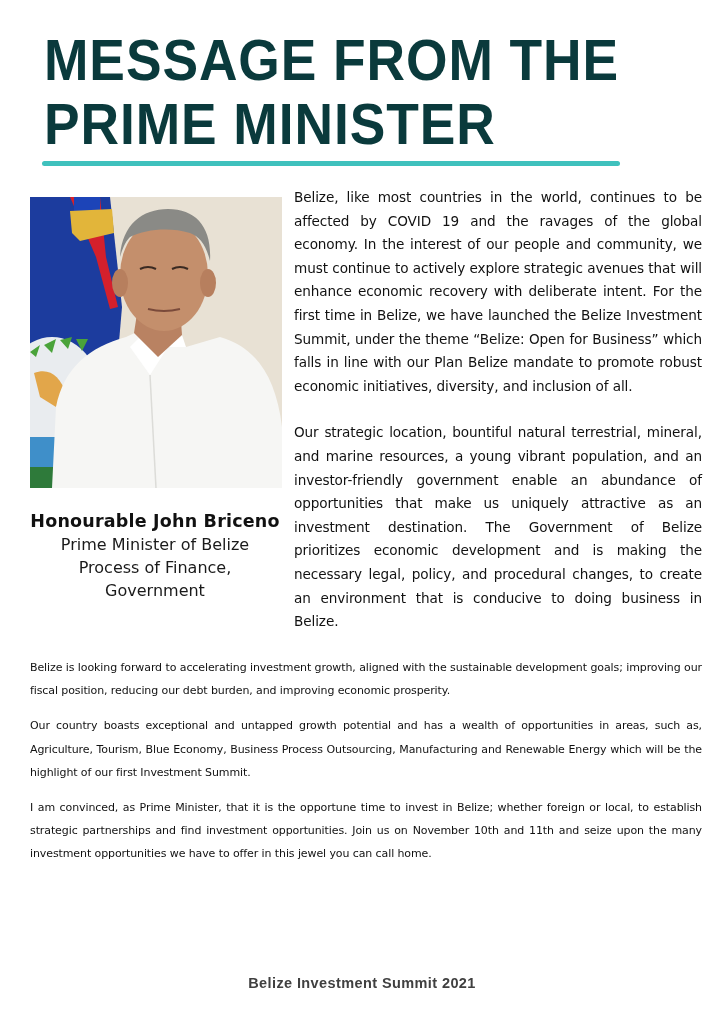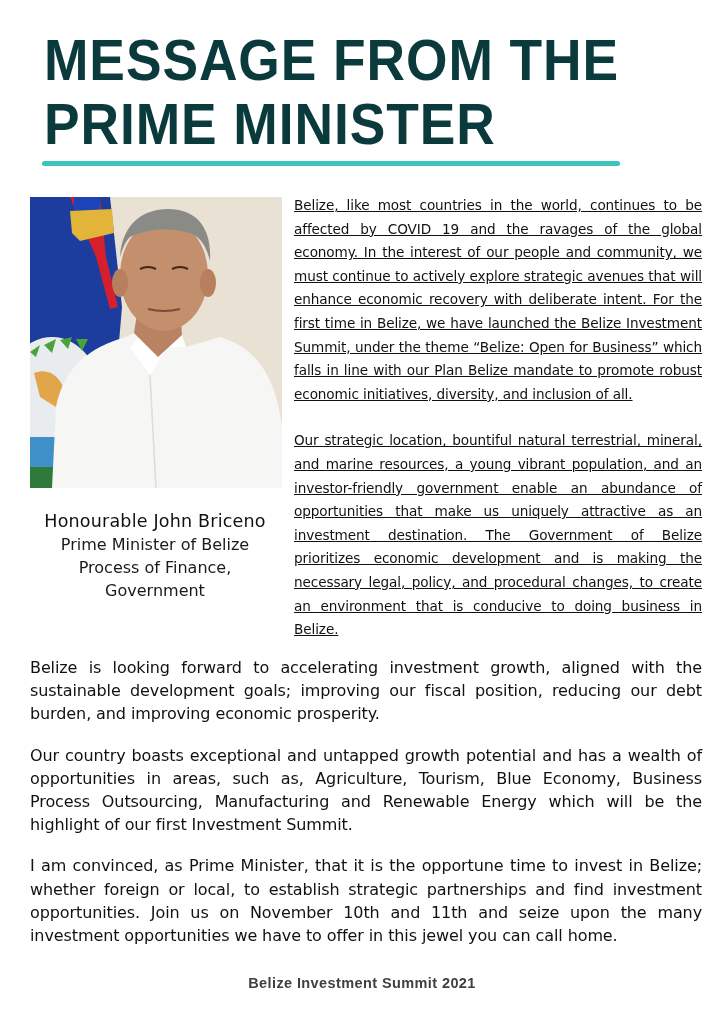--- a/index.html
+++ b/index.html
@@ -20,40 +20,40 @@
   .rule { left: 30px; width: 418px; }
   .photo {
     position: absolute; left: 30px; top: 197px; width: 252px; height: 291px;
     overflow: hidden; background: #e6dfd2;
   }
   .photo svg { display: block; }
   .caption {
     position: absolute; left: 20px; top: 509px; width: 270px; text-align: center;
   }
   .caption-name {
-    font-family: "DejaVu Sans", sans-serif; font-size: 17.5px; font-weight: 400;
+    font-family: "DejaVu Sans", sans-serif; font-size: 17.5px; font-weight: 700;
     line-height: 24px; color: #111; letter-spacing: 0.2px;
   }
   .caption-line {
     font-size: 16px; line-height: 23px; color: #1a1a1a;
   }
   .col-text {
-    position: absolute; left: 294px; top: 194px; width: 408px; text-decoration: underline;
+    position: absolute; left: 294px; top: 186px; width: 408px;
   }
   .para {
     font-family: "DejaVu Sans", sans-serif; font-size: 13.6px; line-height: 23.6px;
     text-align: justify; margin: 0; color: #111; font-weight: 500;
     letter-spacing: -0.1px;
   }
   .col-text .para + .para { margin-top: 23px; }
   .full-text {
     position: absolute; left: 30px; top: 656px; width: 672px;
   }
-  .full-text .para { font-size: 16px; line-height: 23.2px; }
-  .full-text .para + .para { margin-top: 18px; }
+  .full-text .para { font-size: 11px; line-height: 23.2px; }
+  .full-text .para + .para { margin-top: 12px; }
   .footer {
     position: absolute; left: 0; top: 975px; width: 724px; text-align: center;
     font-family: "Liberation Sans", sans-serif; font-weight: 700; font-size: 14.5px;
     letter-spacing: 0.4px; color: #404040;
   }
 </style>
 </head>
 <body>
 
 <h1 class="title" style="margin:0;">

